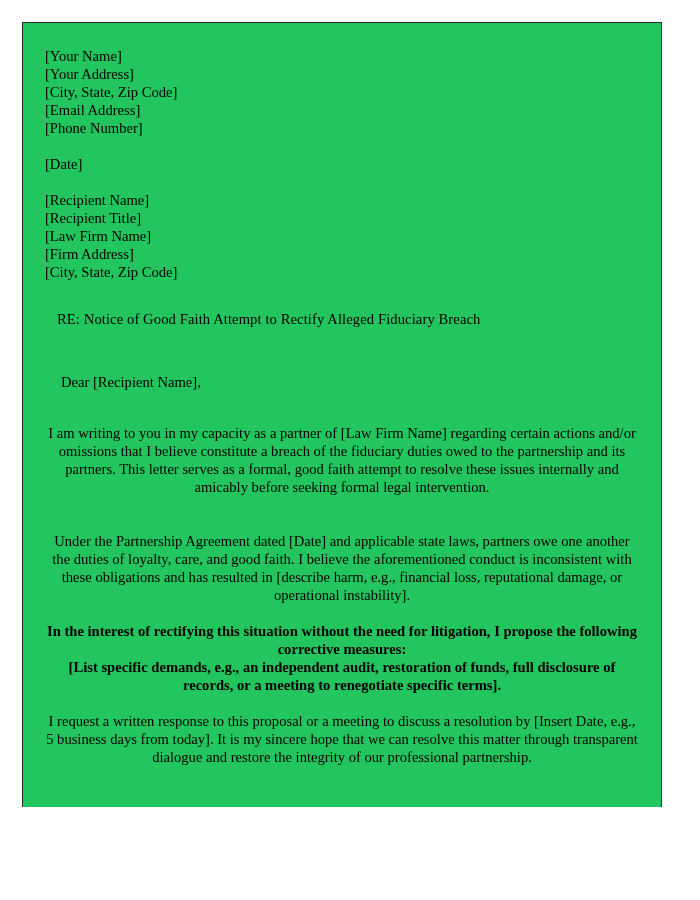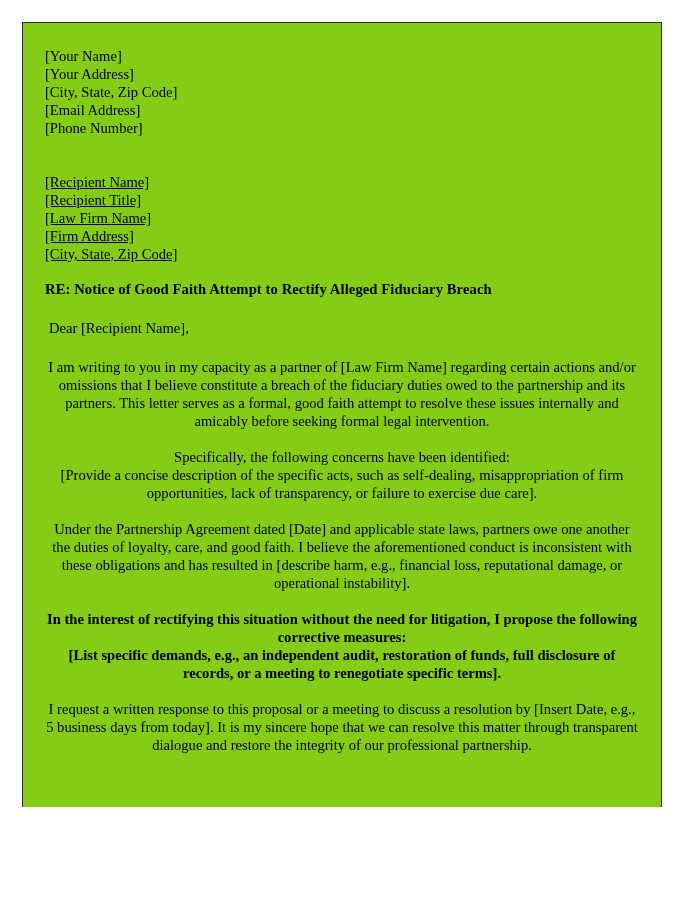--- a/index.html
+++ b/index.html
@@ -15,42 +15,42 @@
   }
   .page-frame {
     position: absolute;
     left: 22px;
     top: 22px;
     width: 640px;
     height: 785px;
     border: 1px solid #2b2b2b;
     border-bottom: none;
     box-sizing: border-box;
-    background: #84cc16;
+    background: #22c55e;
     overflow: hidden;
   }
   .page-inner {
     padding: 24px 22px 0 22px;
   }
   .letter-body {
     color: #000000;
     font-size: 14.6px;
     line-height: 18px;
   }
   .addr-block {
     white-space: pre-line;
     margin: 0;
   }
   .gap-line { height: 18px; }
   .subject-line {
-    font-weight: bold;
-    margin: 0;
+    font-weight: normal;
+    margin: 12px;
     letter-spacing: 0.1px;
   }
-  .salutation { margin: 4px; }
+  .salutation { margin: 16px; }
   .para {
     margin: 0;
     text-align: center;
   }
   .para-block {
     margin: 0;
     white-space: normal;
   }
   .spacer { height: 17px; }
   .spacer-sm { height: 18px; }
@@ -63,45 +63,44 @@
     <div class="letter-body">
 
       <div class="addr-block" style="white-space: pre-line;">[Your Name]
 [Your Address]
 [City, State, Zip Code]
 [Email Address]
 [Phone Number]</div>
 
       <div class="gap-line"></div>
 
+      <div class="addr-block" style="white-space: pre-line;">[Date]</div>
 
       <div class="gap-line"></div>
 
-      <div class="addr-block" style="white-space: pre-line; text-decoration: underline;">[Recipient Name]
+      <div class="addr-block" style="white-space: pre-line;">[Recipient Name]
 [Recipient Title]
 [Law Firm Name]
 [Firm Address]
 [City, State, Zip Code]</div>
 
       <div class="spacer"></div>
 
       <p class="subject-line">RE: Notice of Good Faith Attempt to Rectify Alleged Fiduciary Breach</p>
 
       <div class="spacer"></div>
 
       <p class="salutation">Dear [Recipient Name],</p>
 
       <div class="spacer"></div>
 
       <p class="para">I am writing to you in my capacity as a partner of [Law Firm Name] regarding certain actions and/or omissions that I believe constitute a breach of the fiduciary duties owed to the partnership and its partners. This letter serves as a formal, good faith attempt to resolve these issues internally and amicably before seeking formal legal intervention.</p>
 
       <div class="spacer-sm"></div>
 
-      <p class="para para-block" style="white-space: pre-line;">Specifically, the following concerns have been identified:
-[Provide a concise description of the specific acts, such as self-dealing, misappropriation of firm opportunities, lack of transparency, or failure to exercise due care].</p>
 
       <div class="spacer-sm"></div>
 
       <p class="para">Under the Partnership Agreement dated [Date] and applicable state laws, partners owe one another the duties of loyalty, care, and good faith. I believe the aforementioned conduct is inconsistent with these obligations and has resulted in [describe harm, e.g., financial loss, reputational damage, or operational instability].</p>
 
       <div class="spacer-sm"></div>
 
       <p class="para para-block" style="white-space: pre-line; font-weight: bold;">In the interest of rectifying this situation without the need for litigation, I propose the following corrective measures:
 [List specific demands, e.g., an independent audit, restoration of funds, full disclosure of records, or a meeting to renegotiate specific terms].</p>
 

